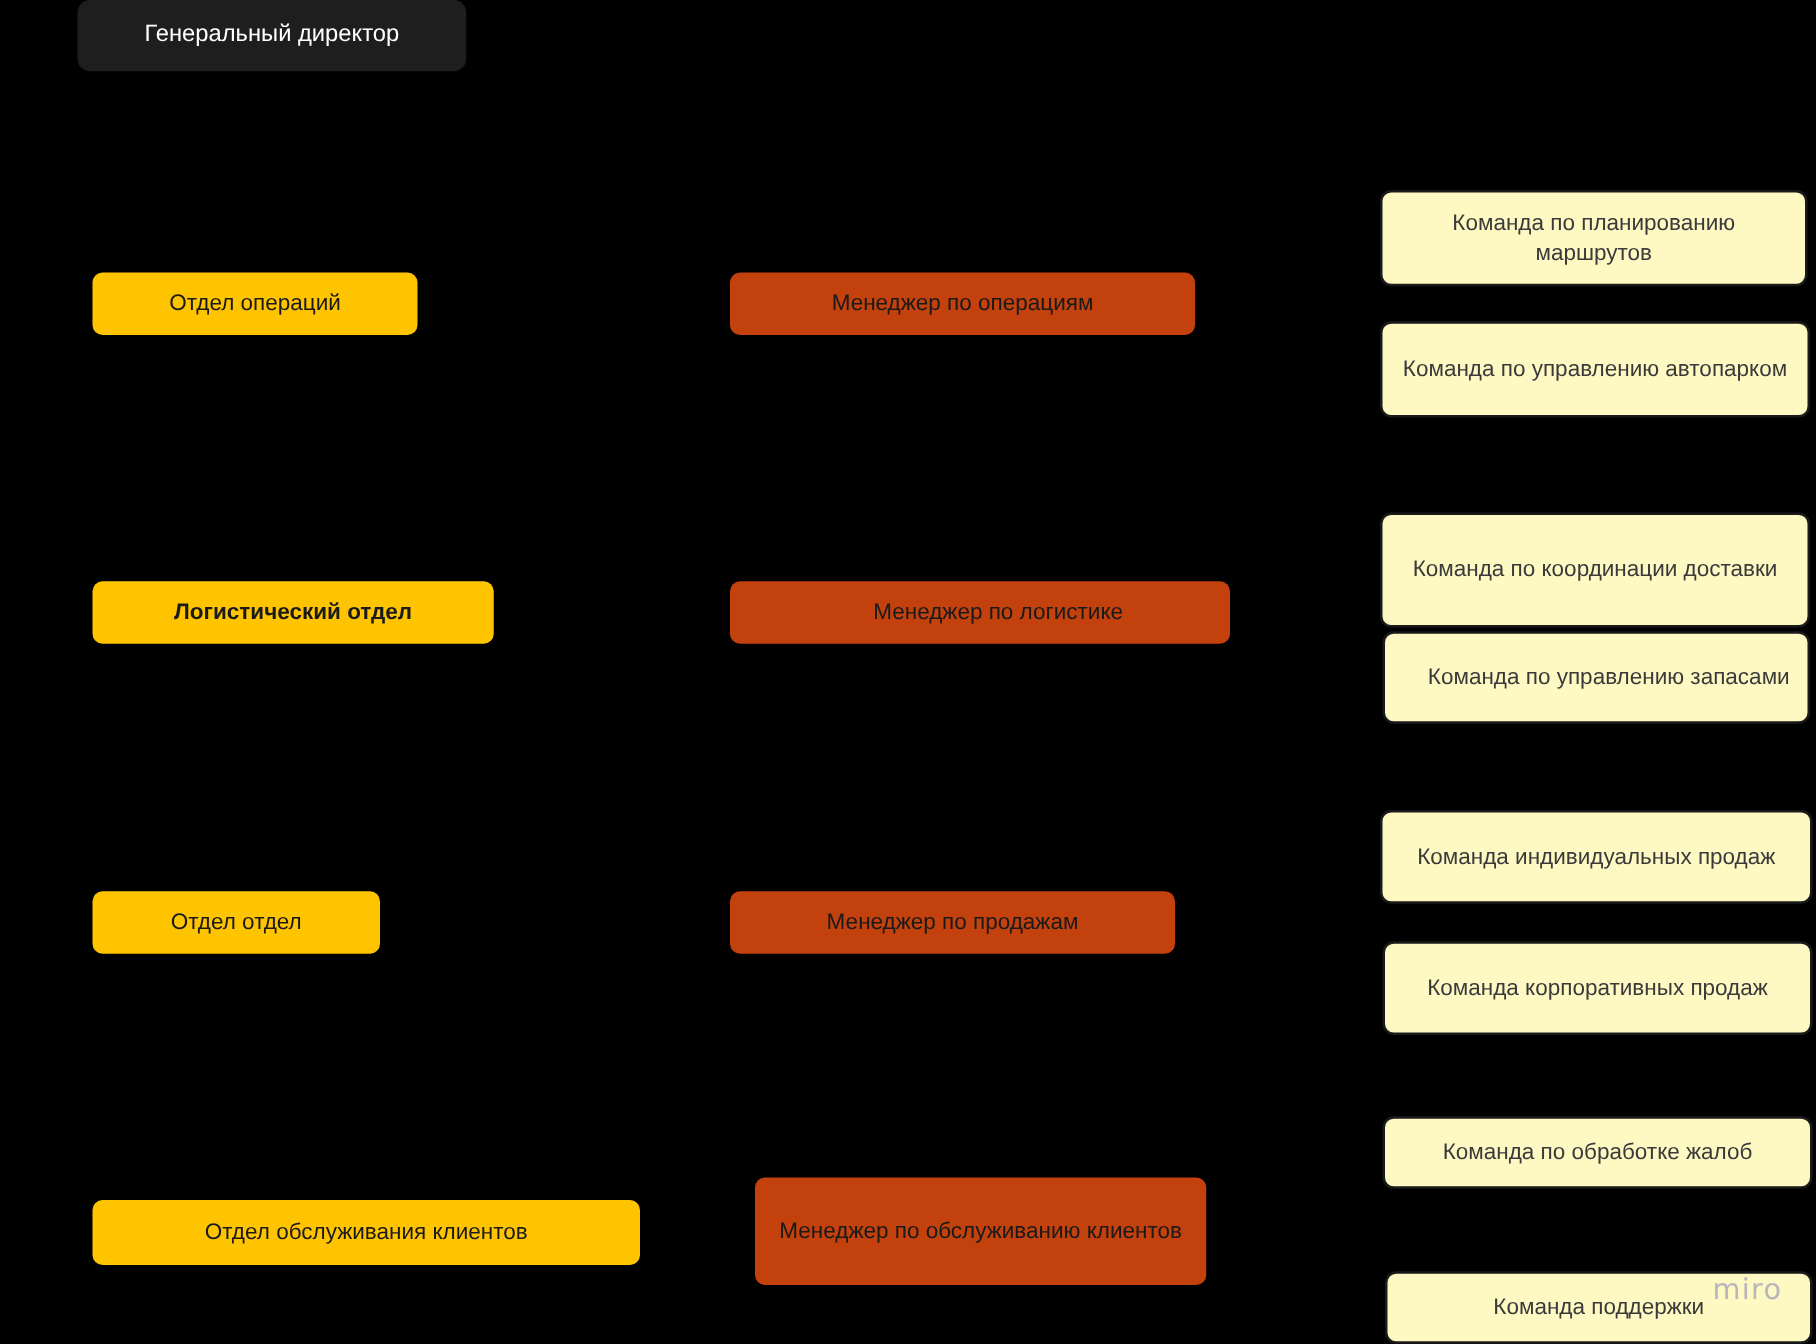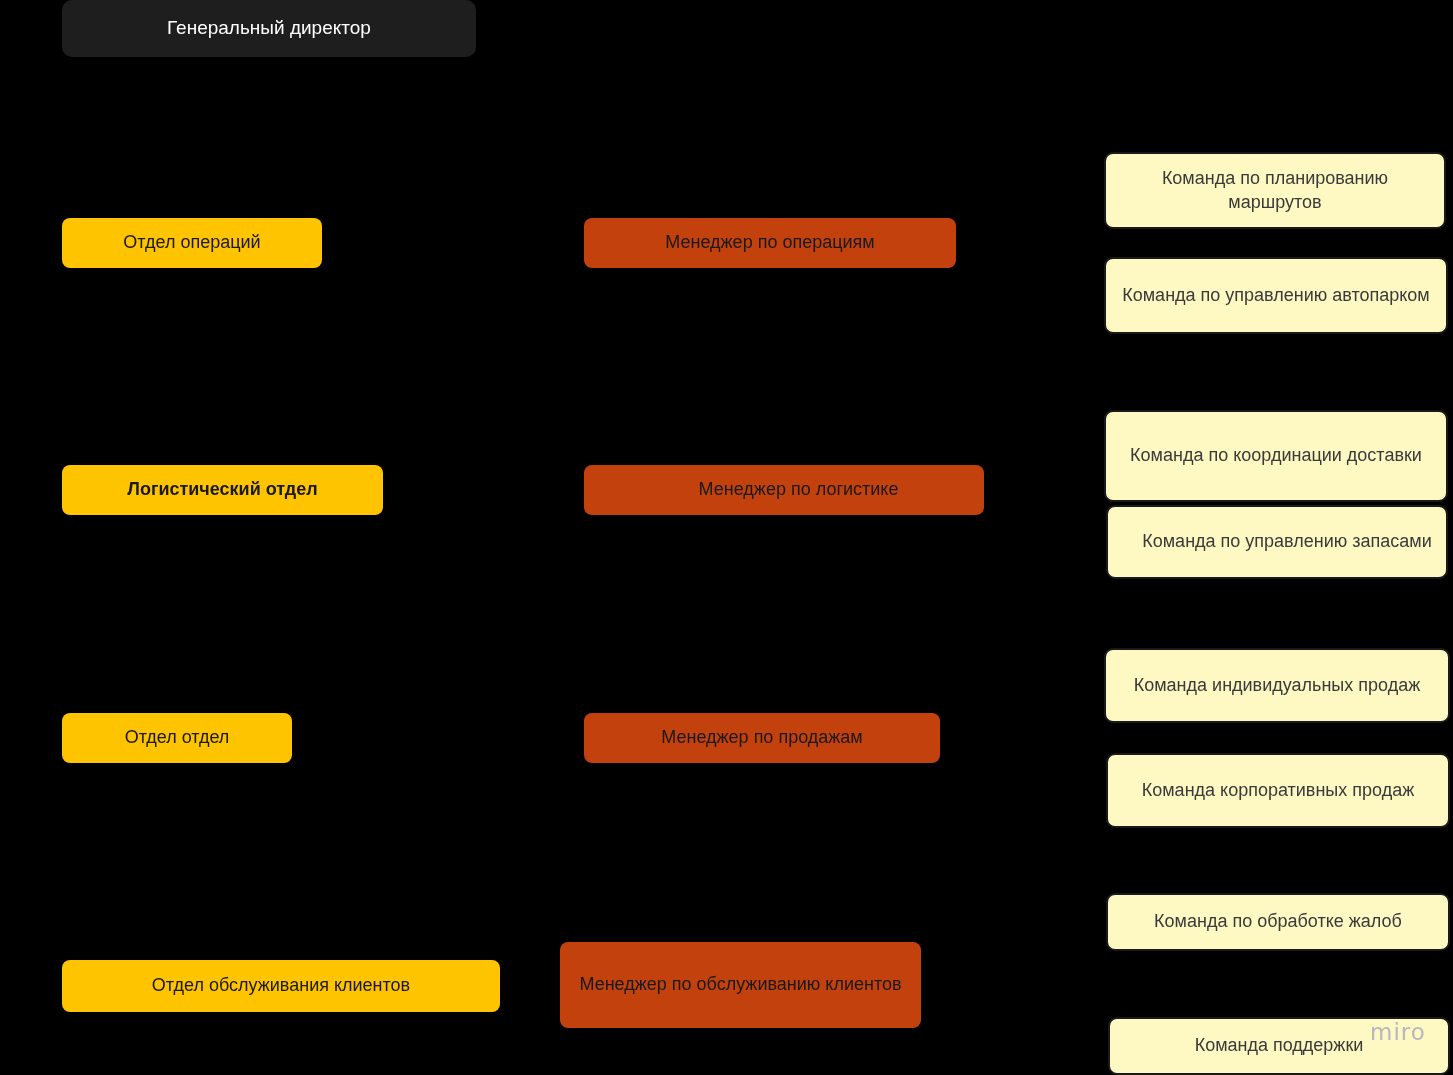--- a/index.html
+++ b/index.html
@@ -33,20 +33,21 @@
   .node-ceo {
     background: #1e1e1e;
     color: #ffffff;
     font-size: 19px;
     border-radius: 10px;
   }
   .node-dept {
     background: #ffc400;
     color: #1a1a1a;
     font-size: 18px;
+    margin-left: 12px;
   }
   .node-manager {
     background: #c2410c;
     color: #1a1a1a;
     font-size: 18px;
   }
   .node-team {
     background: #fef9c3;
     color: #3a3a3a;
     font-size: 18px;
@@ -62,21 +63,21 @@
     letter-spacing: 1px;
     font-family: "DejaVu Sans", sans-serif;
     pointer-events: none;
   }
 </style>
 </head>
 <body>
 
 <div class="canvas">
 
-  <div class="node node-ceo" id="ceo-node" style="left: 62px; top: 0px; width: 414px; height: 57px;">
+  <div class="node node-ceo" id="ceo-node" style="left: 62px; top: 0px; width: 311px; height: 57px;">
     <span>Генеральный директор</span>
   </div>
 
   <div id="departments-layer">
       <div class="node node-dept" style="left: 62px; top: 218px; width: 260px; height: 50px;">
         <span>Отдел операций</span>
       </div>
       <div class="node node-dept" style="left: 62px; top: 465px; width: 321px; height: 50px; font-weight: bold;">
         <span>Логистический отдел</span>
       </div>
@@ -90,21 +91,21 @@
   <div id="managers-layer">
       <div class="node node-manager" style="left: 584px; top: 218px; width: 372px; height: 50px;">
         <span>Менеджер по операциям</span>
       </div>
       <div class="node node-manager" style="left: 584px; top: 465px; width: 400px; height: 50px; padding-left: 39px;">
         <span>Менеджер по логистике</span>
       </div>
       <div class="node node-manager" style="left: 584px; top: 713px; width: 356px; height: 50px;">
         <span>Менеджер по продажам</span>
       </div>
-      <div class="node node-manager" style="left: 560px; top: 942px; width: 361px; height: 86px;">
+      <div class="node node-manager" style="left: 604px; top: 942px; width: 361px; height: 86px;">
         <span>Менеджер по обслуживанию клиентов</span>
       </div>
     </div>
   <div id="teams-layer">
       <div class="node node-team" style="left: 1104px; top: 152px; width: 342px; height: 77px;">
         <span>Команда по планированию маршрутов</span>
       </div>
       <div class="node node-team" style="left: 1104px; top: 257px; width: 344px; height: 77px;">
         <span>Команда по управлению автопарком</span>
       </div>

